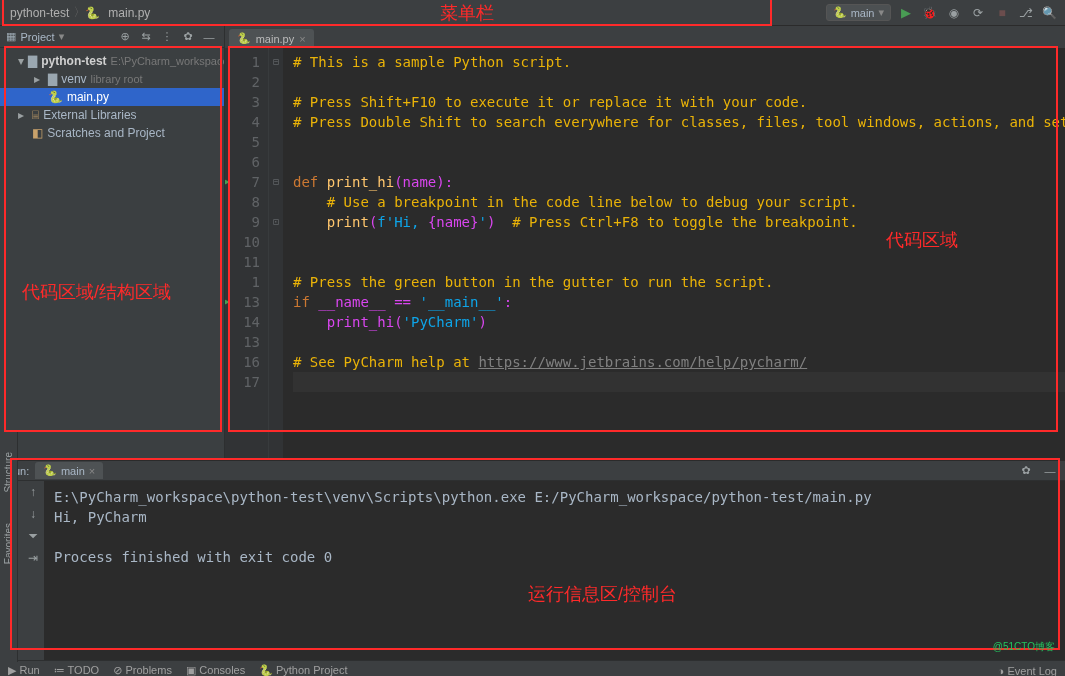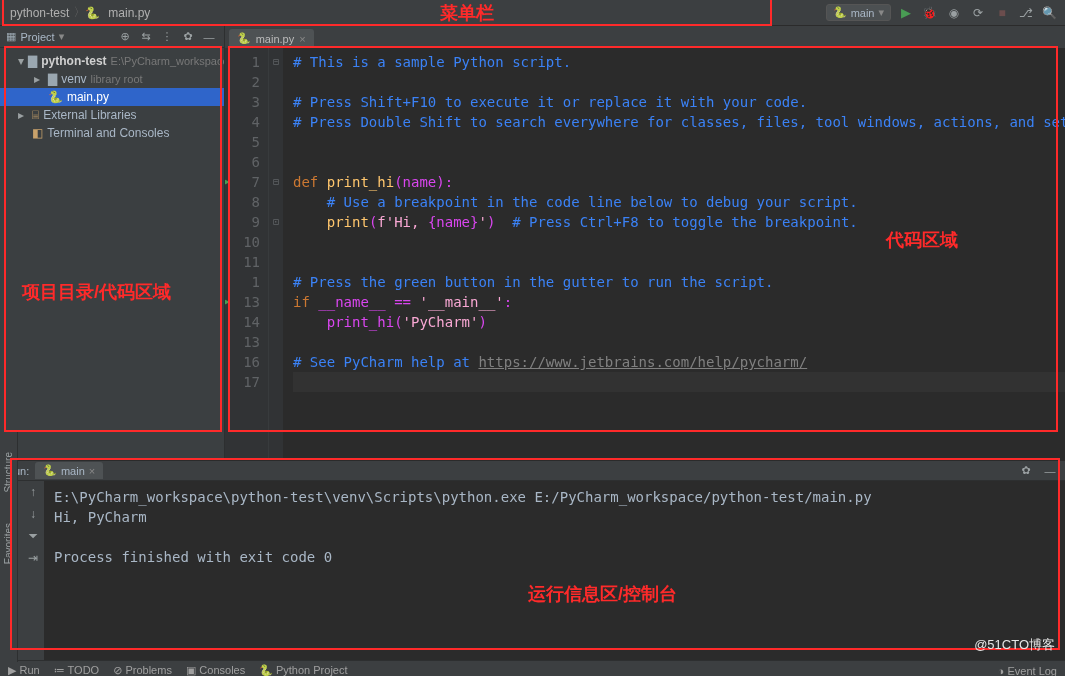--- a/index.html
+++ b/index.html
@@ -24,21 +24,21 @@
     border:1px solid #555; border-radius:3px; padding:1px 6px;
     background:#4c5052; font-size:11px;
   }
   .icon-btn { width:18px; height:18px; display:flex; align-items:center; justify-content:center; cursor:pointer; }
   .tri-run { color:#499c54; font-size:13px; }
   .bug { color:#499c54; }
   .gray { color:#9aa0a2; }
 
   
   .redbox { position:absolute; border:2px solid #ff2a2a; pointer-events:none; }
-  .redlabel { position:absolute; color:#ff2a2a; font-size:18px; font-weight:700; white-space:nowrap; }
+  .redlabel { position:absolute; color:#ff2a2a; font-size:18px; font-weight:400; white-space:nowrap; }
 
   
   .main { display:flex; height:434px; }
   
   .project {
     width:225px; background:#3b3f41; border-right:1px solid #2d2f30;
     display:flex; flex-direction:column;
   }
   .phead {
     height:22px; background:#3c3f41; display:flex; align-items:center;
@@ -72,24 +72,24 @@
     width:44px; text-align:right; padding:4px 8px 4px 0;
     color:#606366; background:#313335; user-select:none;
     border-right:1px solid #383b3d;
   }
   .gutter .gline { height:20px; position:relative; }
   .gutter .runmark { position:absolute; left:-2px; color:#499c54; font-size:11px; }
   .fold { width:14px; background:#313335; padding-top:4px; }
   .fold div { height:20px; color:#606366; font-size:10px; text-align:center; }
   .src { flex:1; padding:4px 0 4px 10px; white-space:pre; }
   .ln { height:20px; }
-  .c-cm { color:#3b82f6; }
+  .c-cm { color:#eab308; }
   .c-kw { color:#cc7832; }
   .c-fn { color:#ffc66d; }
-  .c-str { color:#f9a8d4;text-align:right; }
+  .c-str { color:#0ea5e9;text-align:right; }
   .c-op { color:#d946ef; }
   .c-link { color:#808080; text-decoration:underline; }
   .curr { background:#323232; }
 
   
   .runwin { height:200px; display:flex; flex-direction:column; border-top:1px solid #2b2b2b; }
   .rhead {
     height:20px; background:#3c3f41; display:flex; align-items:center;
     padding:0 6px; gap:6px; font-size:11px; border-bottom:1px solid #2d2f30;
   }
@@ -117,21 +117,21 @@
 
   
   .vside {
     position:absolute; left:0; top:432px; width:18px; height:230px;
     background:#3c3f41; border-right:1px solid #2d2f30;
     display:flex; flex-direction:column; align-items:center; gap:30px; padding-top:20px;
     font-size:10px; color:#9aa0a2;
   }
   .vside span { writing-mode:vertical-rl; transform:rotate(180deg); }
 
-  .watermark { position:absolute; right:10px; bottom:22px; color:#e5e5e5; font-size:13px; }
+  .watermark { position:absolute; right:10px; bottom:22px; color:#22c55e; font-size:10px; }
 </style>
 </head>
 <body>
 
 <div class="navbar">
   <span class="crumb">python-test</span>
   <span class="slash">〉</span>
   <span class="fileglyph">🐍</span>
   <span class="crumb">main.py</span>
   <div class="nav-right">
@@ -186,21 +186,21 @@
         <span>main.py</span>
       </div>
       <div class="row ind1">
         <span class="expander">▸</span>
         <span style="color:#c9a26b">⌸</span>
         <span>External Libraries</span>
       </div>
       <div class="row ind1">
         <span class="expander"></span>
         <span style="color:#c9a26b">◧</span>
-        <span>Terminal and Consoles</span>
+        <span>Scratches and Project</span>
       </div>
     </div>
   </div>
 
   <div class="editor">
     <div class="tabbar">
       <div class="etab">
         <span>🐍</span>
         <span>main.py</span>
         <span class="close">×</span>
@@ -299,21 +299,21 @@
   <span>🐍 <span>Python Project</span></span>
   <span class="right">
     <span>◑ <span>Event Log</span></span>
   </span>
 </div>
 
 <div class="redbox" style="left:2px; top:-2px; width:770px; height:28px;"></div>
 <div class="redlabel" style="left:440px; top:1px;">菜单栏</div>
 
 <div class="redbox" style="left:4px; top:46px; width:218px; height:386px;"></div>
-<div class="redlabel" style="left:22px; top:280px;">项目目录/代码区域</div>
+<div class="redlabel" style="left:22px; top:280px;">代码区域/结构区域</div>
 
 <div class="redbox" style="left:228px; top:46px; width:830px; height:386px;"></div>
 <div class="redlabel" style="left:886px; top:228px;">代码区域</div>
 
 <div class="redbox" style="left:10px; top:458px; width:1050px; height:192px;"></div>
 <div class="redlabel" style="left:528px; top:582px;">运行信息区/控制台</div>
 
 <div class="watermark">@51CTO博客</div>
 
 </body></html>

